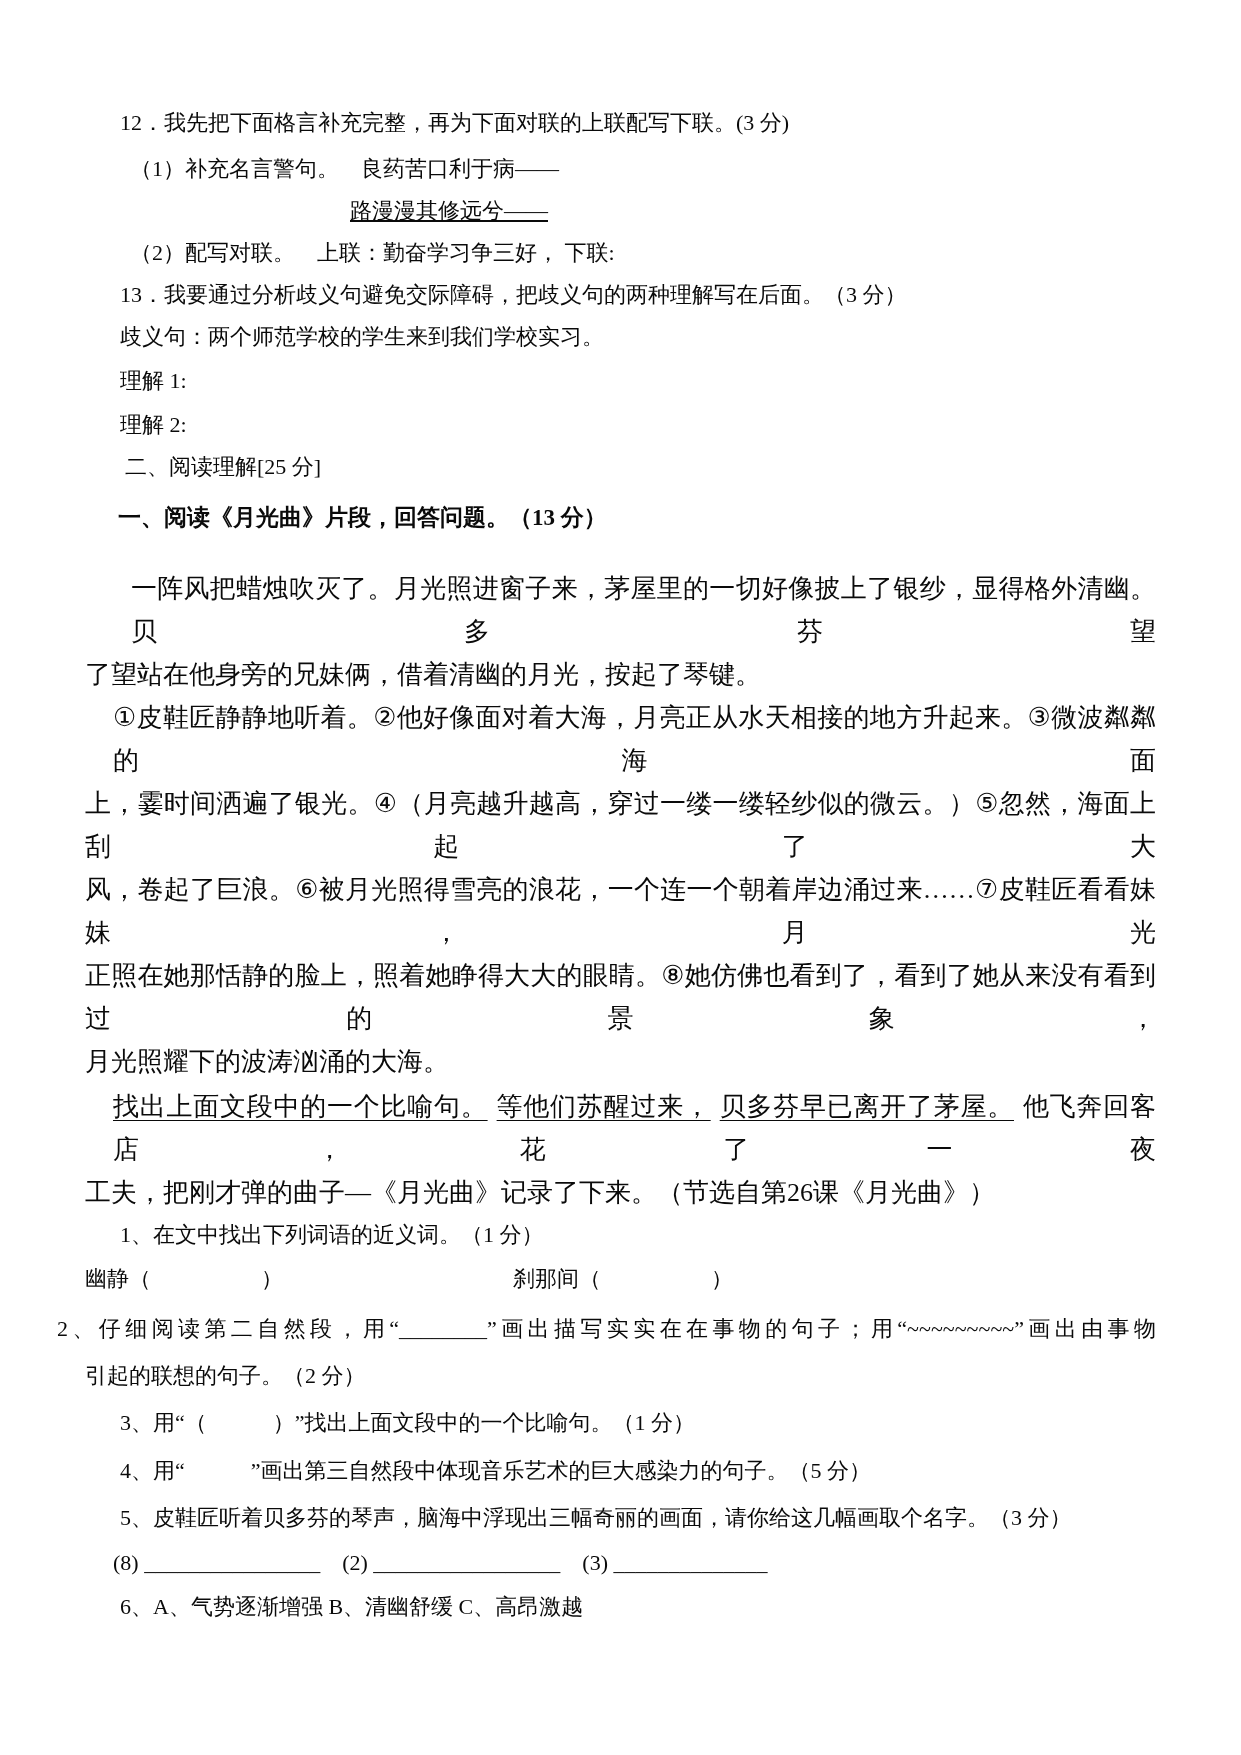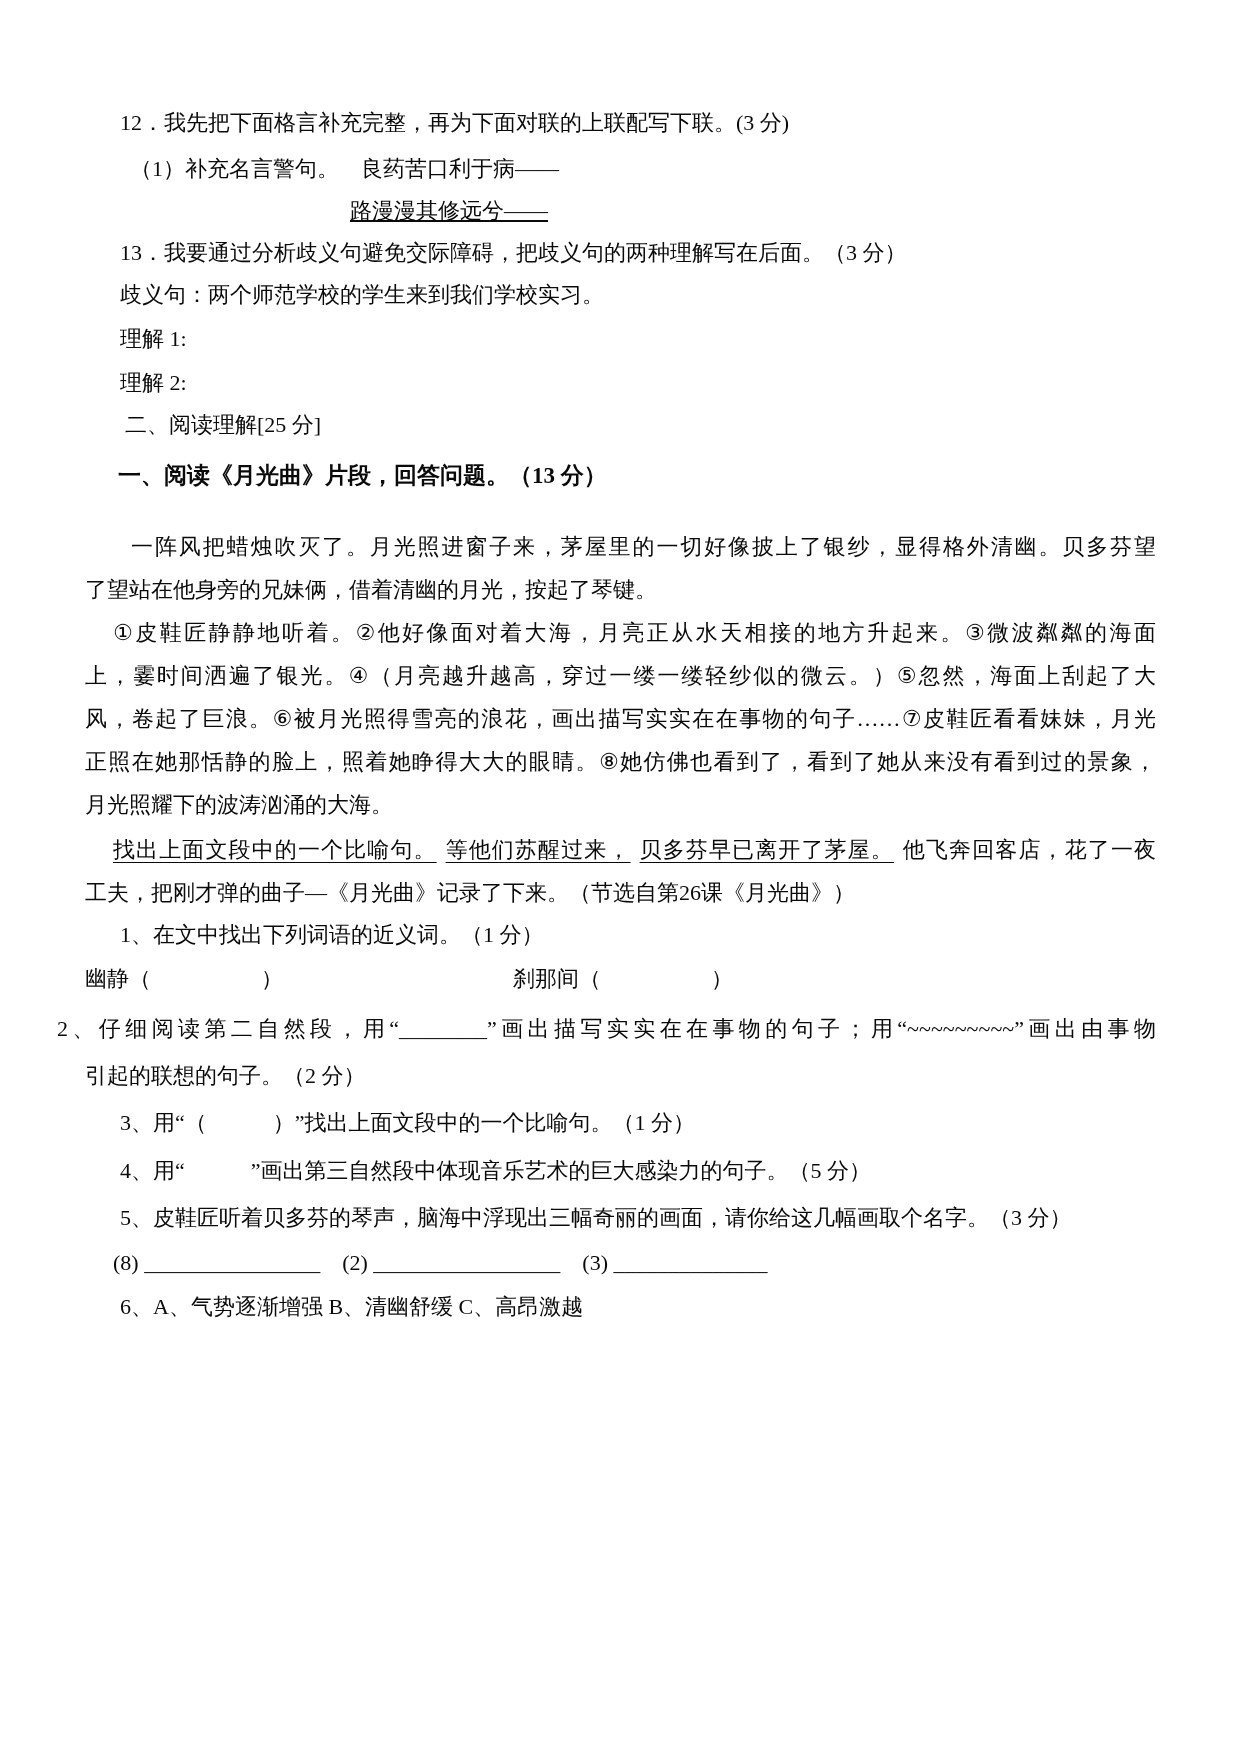--- a/index.html
+++ b/index.html
@@ -34,21 +34,21 @@
   .rtitle {
     font-size: 23px;
     line-height: 44px;
     font-weight: bold;
     padding-left: 33px;
     margin-top: 8px;
   }
 
   
   .pline {
-    font-size: 22px;
+    font-size: 26px;
     line-height: 43px;
   }
   .jl {
     text-align: justify;
     text-align-last: justify;
   }
   .lastl {
     text-align: left;
   }
   .indent46 { padding-left: 46px; }
@@ -86,36 +86,37 @@
 </style>
 </head>
 <body>
 
 <div class="page">
   <div class="content">
 
     <div class="q ind-35">12．我先把下面格言补充完整，再为下面对联的上联配写下联。(3 分)</div>
     <div class="q ind-45 mt4">（1）补充名言警句。　良药苦口利于病——</div>
     <div class="q ind-265">路漫漫其修远兮——</div>
+    <div class="q ind-45">（2）配写对联。　上联：勤奋学习争三好， 下联:</div>
 
     <div class="q ind-35">13．我要通过分析歧义句避免交际障碍，把歧义句的两种理解写在后面。（3 分）</div>
     <div class="q ind-35">歧义句：两个师范学校的学生来到我们学校实习。</div>
     <div class="q ind-35 mt2">理解 1:</div>
     <div class="q ind-35 mt2">理解 2:</div>
 
     <div class="q ind-40">二、阅读理解[25 分]</div>
 
     <div class="rtitle">一、阅读《月光曲》片段，回答问题。（13 分）</div>
 
     <div class="pline jl indent46 mt27">一阵风把蜡烛吹灭了。月光照进窗子来，茅屋里的一切好像披上了银纱，显得格外清幽。贝多芬望</div>
     <div class="pline lastl">了望站在他身旁的兄妹俩，借着清幽的月光，按起了琴键。</div>
 
     <div class="pline jl indent28">①皮鞋匠静静地听着。②他好像面对着大海，月亮正从水天相接的地方升起来。③微波粼粼的海面</div>
     <div class="pline jl">上，霎时间洒遍了银光。④（月亮越升越高，穿过一缕一缕轻纱似的微云。）⑤忽然，海面上刮起了大</div>
-    <div class="pline jl">风，卷起了巨浪。⑥被月光照得雪亮的浪花，画出描写实实在在事物的句子……⑦皮鞋匠看看妹妹，月光</div>
+    <div class="pline jl">风，卷起了巨浪。⑥被月光照得雪亮的浪花，一个连一个朝着岸边涌过来……⑦皮鞋匠看看妹妹，月光</div>
     <div class="pline jl">正照在她那恬静的脸上，照着她睁得大大的眼睛。⑧她仿佛也看到了，看到了她从来没有看到过的景象，</div>
     <div class="pline lastl">月光照耀下的波涛汹涌的大海。</div>
 
     <div class="pline jl indent28 mt2">
       <span class="ul-seg gap-after">找出上面文段中的一个比喻句。</span><span class="ul-seg gap-after">等他们苏醒过来，</span><span class="ul-seg gap-after">贝多芬早已离开了茅屋。</span><span>他飞奔回客店，花了一夜</span>
     </div>
     <div class="pline lastl">工夫，把刚才弹的曲子—《月光曲》记录了下来。（节选自第26课《月光曲》）</div>
 
     <div class="q ind-35">1、在文中找出下列词语的近义词。（1 分）</div>
     <div class="blank-row mt2">

